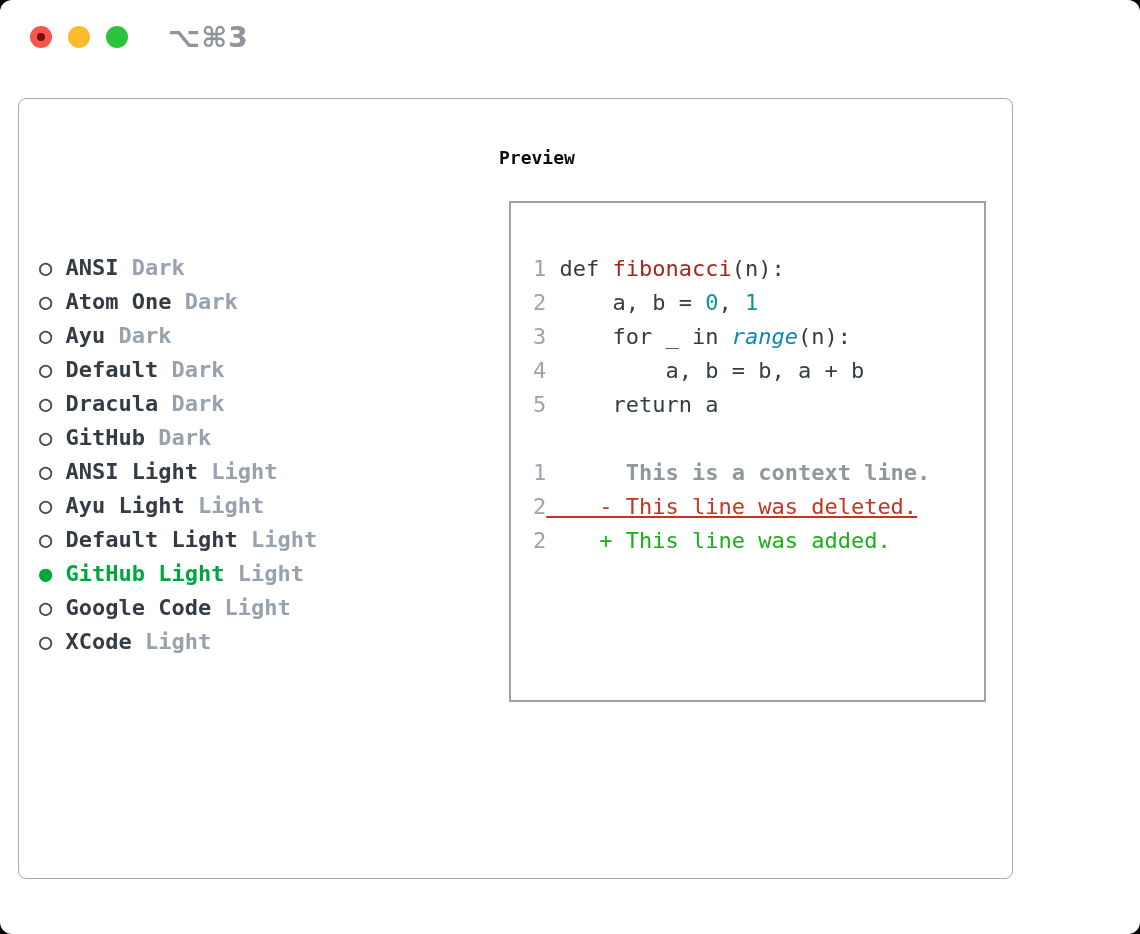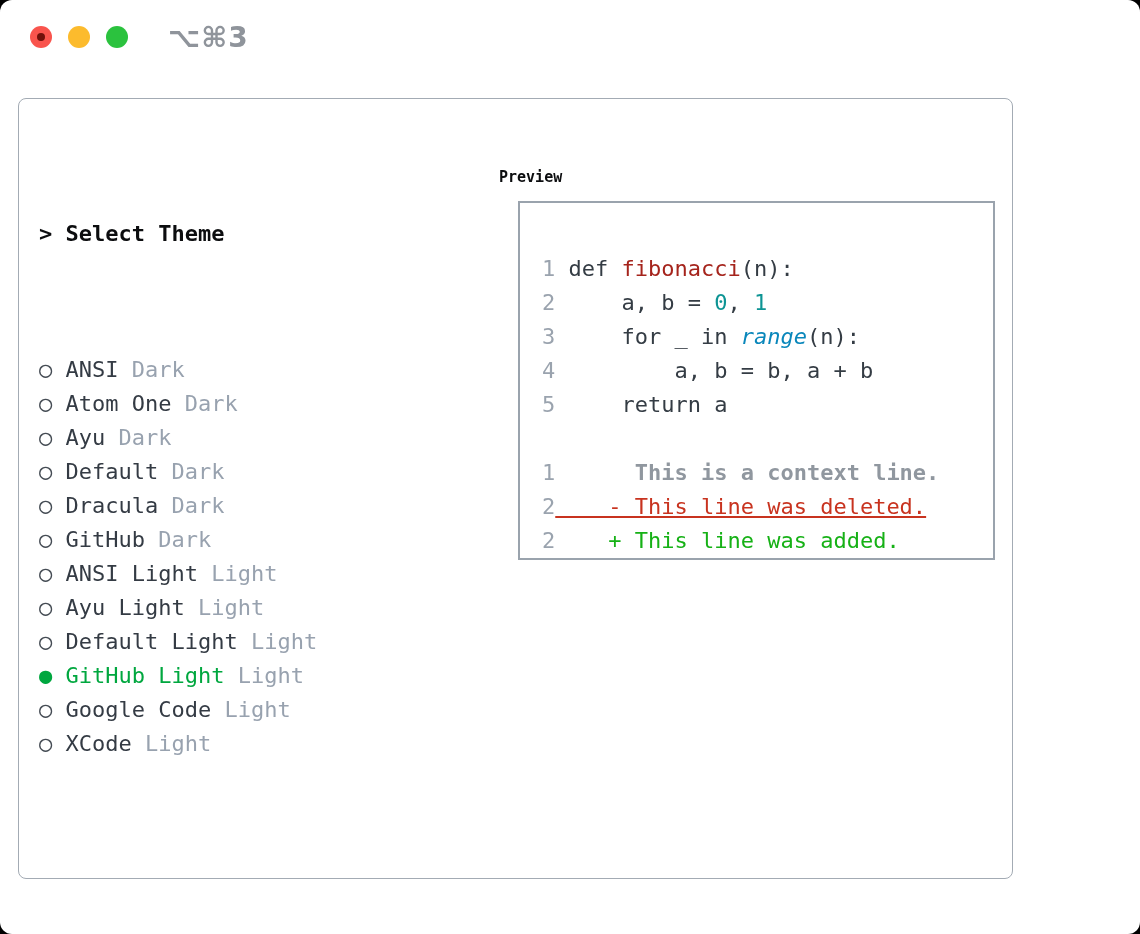--- a/index.html
+++ b/index.html
@@ -43,45 +43,44 @@
     border:1.5px solid var(--panel-border);
     border-radius:8px;
     box-sizing:border-box;
     background:#fff;
   }
   .left-col{
     position:absolute;left:20px;top:50px;
     font-size:22px;line-height:34px;
     white-space:pre;
   }
-  .row{height:34px;}
+  .row{height:34px;font-weight:bold;}
   .hdr{font-weight:700;color:var(--header-ink);}
   .marker{color:#454c54;}
   .marker.sel{color:var(--selection-green);}
   .name{color:var(--item-ink);}
   .name.sel{color:var(--selection-green);}
   .variant{color:var(--muted-gray);}
   .spacer{height:34px;}
   
   .preview-header{
-    position:absolute;left:480px;top:61px;
-    font-size:15px;line-height:34px;font-weight:700;
+    position:absolute;left:480px;top:42px;
+    font-size:18px;line-height:34px;font-weight:700;
     color:var(--header-ink);
     white-space:pre;
   }
   .preview-box{
     position:absolute;left:490px;top:102px;
-    width:477px;height:359px;
+    width:477px;height:501px;
     border:2px solid var(--box-border);
     box-sizing:border-box;
     padding:49px 8px 0 22px;
     font-size:22px;line-height:34px;
     white-space:pre;
     overflow:hidden;
-    margin-left:9px;
   }
   .pline{height:34px;}
   .ln{color:var(--linenum-gray);}
   .seg-plain,.seg-keyword{color:var(--code-ink);}
   .seg-title{color:var(--code-title-red);}
   .seg-number{color:var(--code-number-teal);}
   .seg-builtin{color:var(--code-builtin-blue);font-style:italic;}
   .seg-context{color:var(--context-gray);font-weight:bold;}
   .seg-deleted{color:var(--deleted-red);text-decoration:underline;}
   .seg-added{color:var(--added-green);}
@@ -96,21 +95,20 @@
       <button class="light red"></button>
       <button class="light yellow"></button>
       <button class="light green"></button>
     </div>
     <div class="title-label">⌥⌘3</div>
   </div>
 
   <div class="panel">
 
     <div class="left-col">
-      <div class="row hdr"><span>&gt; </span><span>Select Theme</span></div>
 
       <div id="theme-list"><div class="row"><span class="marker">○</span><span class="name"> ANSI</span><span class="variant"> Dark</span></div><div class="row"><span class="marker">○</span><span class="name"> Atom One</span><span class="variant"> Dark</span></div><div class="row"><span class="marker">○</span><span class="name"> Ayu</span><span class="variant"> Dark</span></div><div class="row"><span class="marker">○</span><span class="name"> Default</span><span class="variant"> Dark</span></div><div class="row"><span class="marker">○</span><span class="name"> Dracula</span><span class="variant"> Dark</span></div><div class="row"><span class="marker">○</span><span class="name"> GitHub</span><span class="variant"> Dark</span></div><div class="row"><span class="marker">○</span><span class="name"> ANSI Light</span><span class="variant"> Light</span></div><div class="row"><span class="marker">○</span><span class="name"> Ayu Light</span><span class="variant"> Light</span></div><div class="row"><span class="marker">○</span><span class="name"> Default Light</span><span class="variant"> Light</span></div><div class="row"><span class="marker sel">●</span><span class="name sel"> GitHub Light</span><span class="variant"> Light</span></div><div class="row"><span class="marker">○</span><span class="name"> Google Code</span><span class="variant"> Light</span></div><div class="row"><span class="marker">○</span><span class="name"> XCode</span><span class="variant"> Light</span></div></div>
 
       <div class="spacer"></div>
 
       
 
       
 
       

